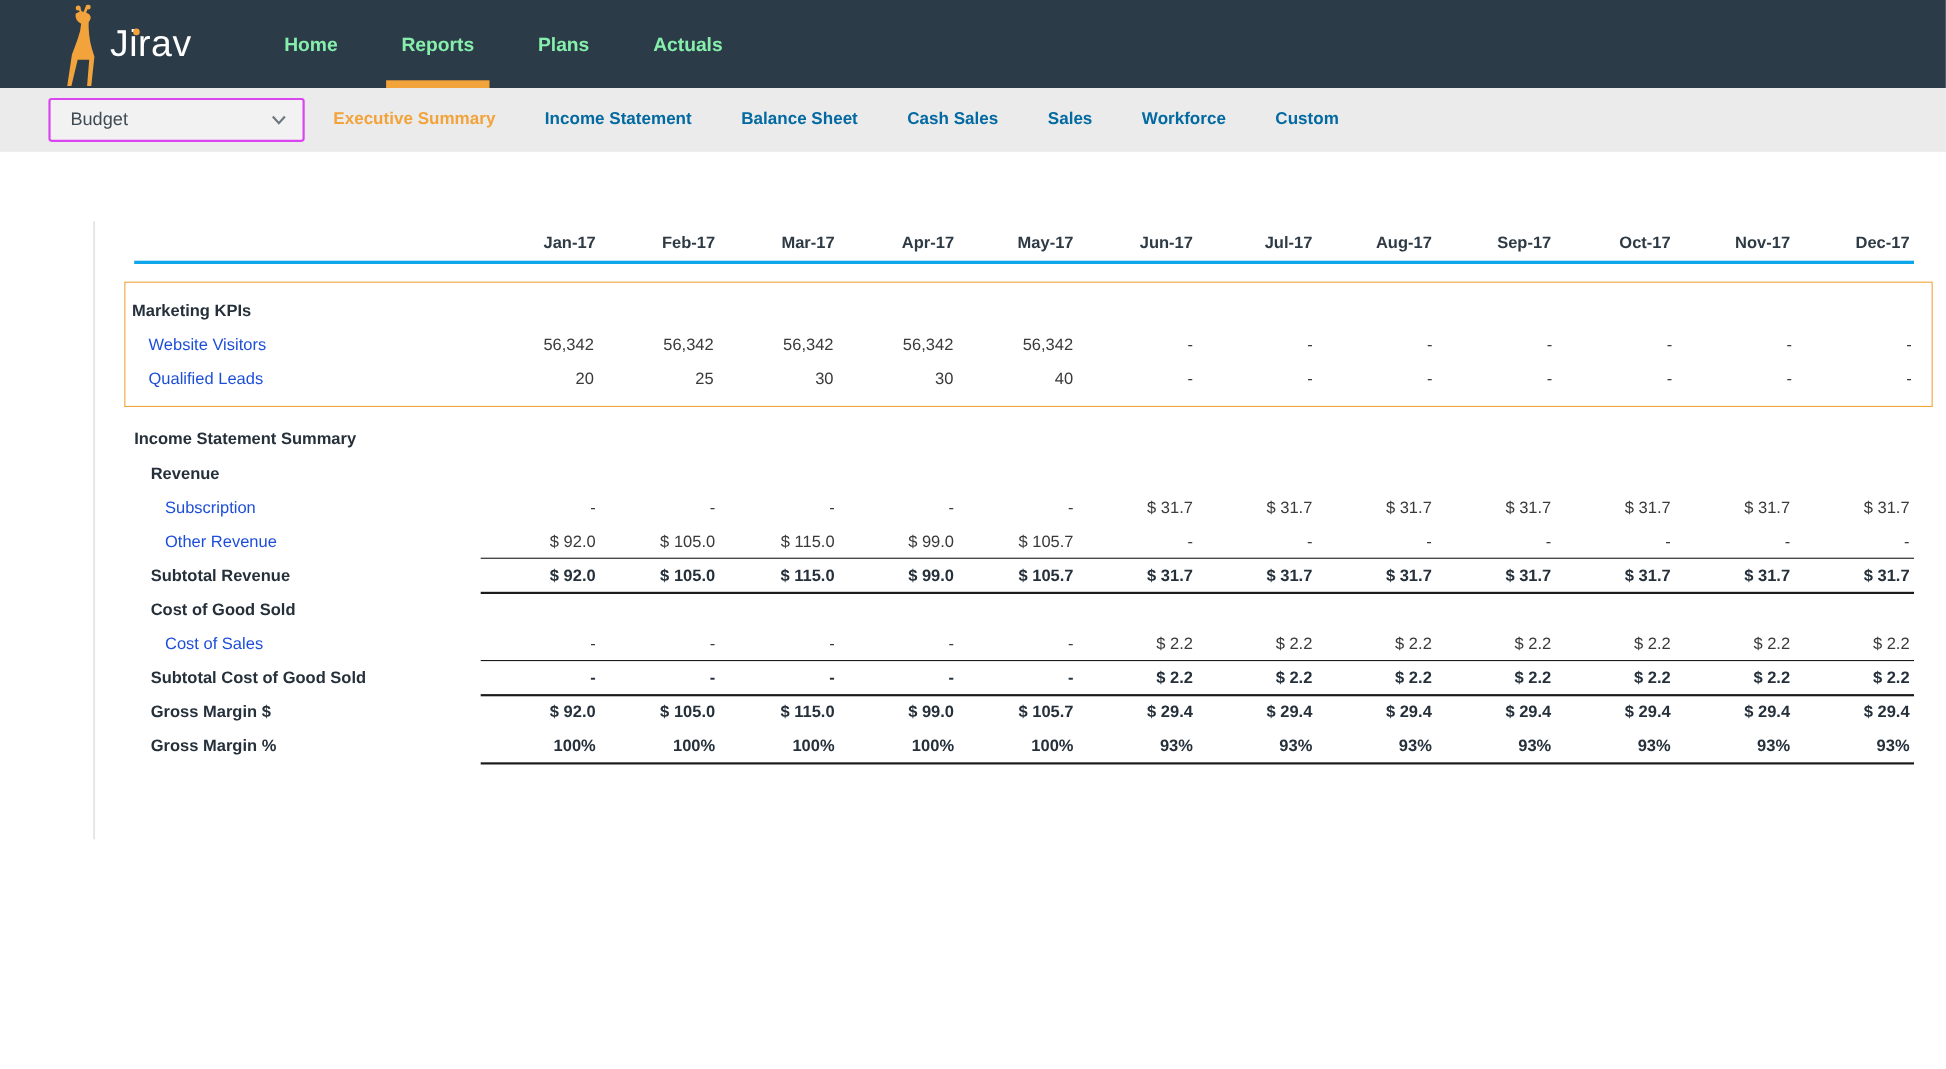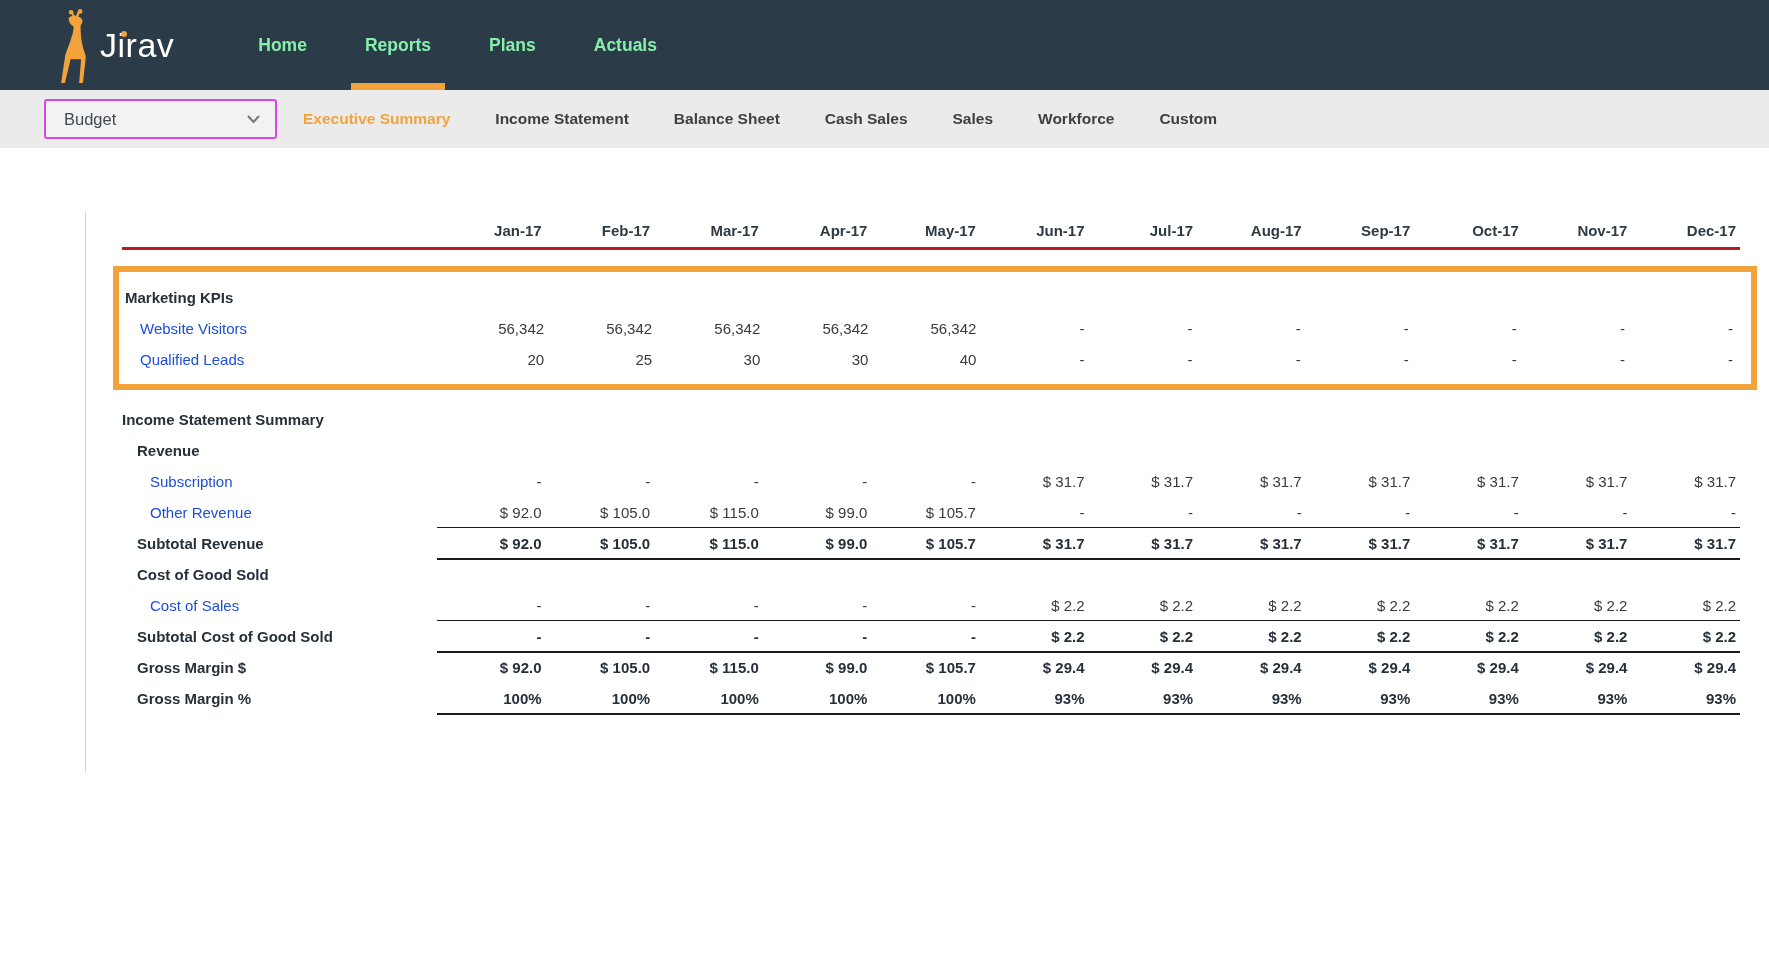--- a/index.html
+++ b/index.html
@@ -1,62 +1,62 @@
 <!DOCTYPE html>
 <html><head>
 <meta charset="utf-8">
 <style>
   * { margin:0; padding:0; box-sizing:border-box; }
   html,body { width:1769px; height:972px; background:#ffffff; overflow:hidden;
               font-family:"Liberation Sans", sans-serif; }
 
   
-  .topnav { height:90px; background:#2B3B48; display:flex; align-items:stretch; position:relative; }
+  .topnav { height:80px; background:#2B3B48; display:flex; align-items:stretch; position:relative; }
   .logo { display:flex; align-items:center; margin-left:52px; }
   .giraffe { margin-top:4px; }
   .wordmark { position:relative; color:#ffffff; font-size:34px; font-weight:normal;
               letter-spacing:0.5px; margin-left:6px; }
   .wordmark .i-dot { position:absolute; left:21px; top:5px; width:6px; height:6px;
                      border-radius:50%; background:#F2A33B; }
   .topnav-items { display:flex; margin-left:84px; gap:58px; }
   .topnav-item { position:relative; display:flex; align-items:center; color:#86efac;
                  font-size:17.5px; font-weight:bold; cursor:pointer; }
   .topnav-item.active::after { content:""; position:absolute; left:-14px; right:-14px;
                  bottom:0; height:7px; background:#F2A33B; }
 
   
   .subnav { height:58px; background:#EBEBEB; display:flex; align-items:center; padding-left:44px; }
   .dropdown { width:233px; height:40px; border:2px solid #d946ef; border-radius:3px;
               background:#F2F2F2; display:flex; align-items:center; justify-content:space-between;
               padding:0 14px 0 18px; cursor:pointer; }
   .dropdown-value { font-size:16.5px; color:#3E4A54; }
   .subnav-tabs { display:flex; margin-left:26px; gap:45px;text-align:right; }
-  .subnav-tab { font-size:15.5px; font-weight:bold; color:#404040; cursor:pointer; }
+  .subnav-tab { font-size:15.5px; font-weight:bold; color:#0369a1; cursor:pointer; }
   .subnav-tab.active { color:#F2A33B; }
 
   
   .content { position:relative; background:#ffffff; height:824px; }
   .v-divider { position:absolute; left:85px; top:0; width:1px; height:562px; background:#D4D4D4; }
 
   .rtable { margin-left:122px; width:1618px; margin-top:63px; }
   .trow { display:grid; grid-template-columns:315px repeat(12,1fr); height:31px;
           align-items:center; position:relative; }
   .thead-row { display:grid; grid-template-columns:315px repeat(12,1fr);
-               align-items:end; height:39px; border-bottom:3px solid #b91c1c; padding-bottom:8px; }
+               align-items:end; height:39px; border-bottom:3px solid #0ea5e9; padding-bottom:8px; }
   .thead-cell { text-align:right; padding-right:4px; font-size:15px; font-weight:bold; color:#2E3A44; }
   .tlabel { text-align:left; font-size:15px; color:#1d4ed8; white-space:nowrap; }
   .tcell  { text-align:right; padding-right:4px; font-size:15px; color:#3A3A3A; }
   .trow.r-bold .tlabel, .trow.r-bold .tcell { font-weight:bold; color:#25303A; }
   .ind-1 { padding-left:15px; } .ind-2 { padding-left:28px; }
   .u-thin::after  { content:""; position:absolute; left:315px; right:0; bottom:0;
                     border-bottom:1px solid #1B1B1B; }
   .u-thick::after { content:""; position:absolute; left:315px; right:0; bottom:-1px;
                     border-bottom:2px solid #1B1B1B; }
 
-  .highlight-box { border:6px solid #8b5cf6; margin:16px -17px 0 -9px;
+  .highlight-box { border:1px solid #8b5cf6; margin:16px -17px 0 -9px;
                    padding:10px 14px 9px 6px; }
   .section-plain { margin-top:14px; }
 </style>
 </head>
 <body>
 
 <div class="topnav">
   <div class="logo">
     <svg class="giraffe" width="42" height="76" viewBox="0 0 44 80">
       <g fill="#F2A33B" stroke="none">

